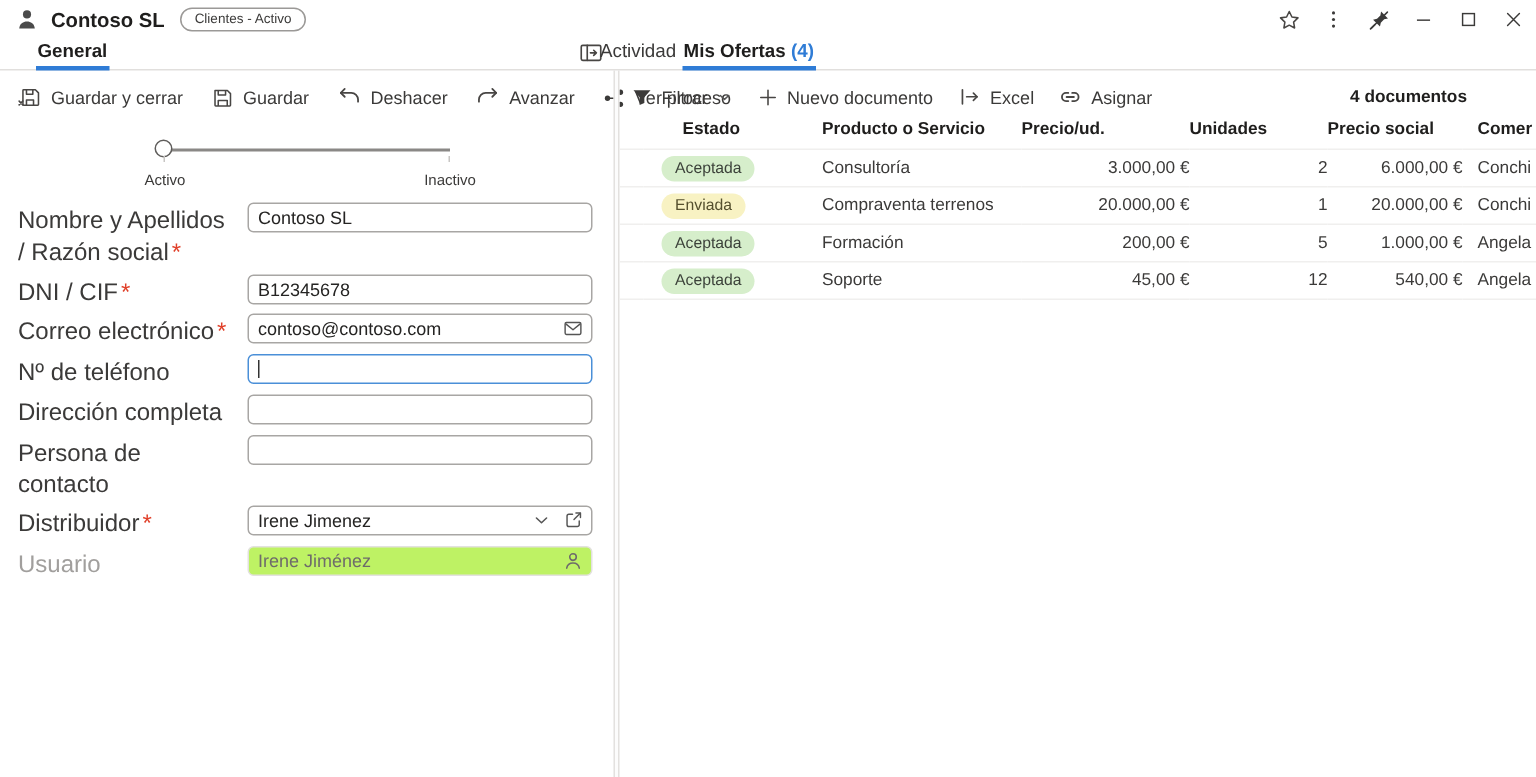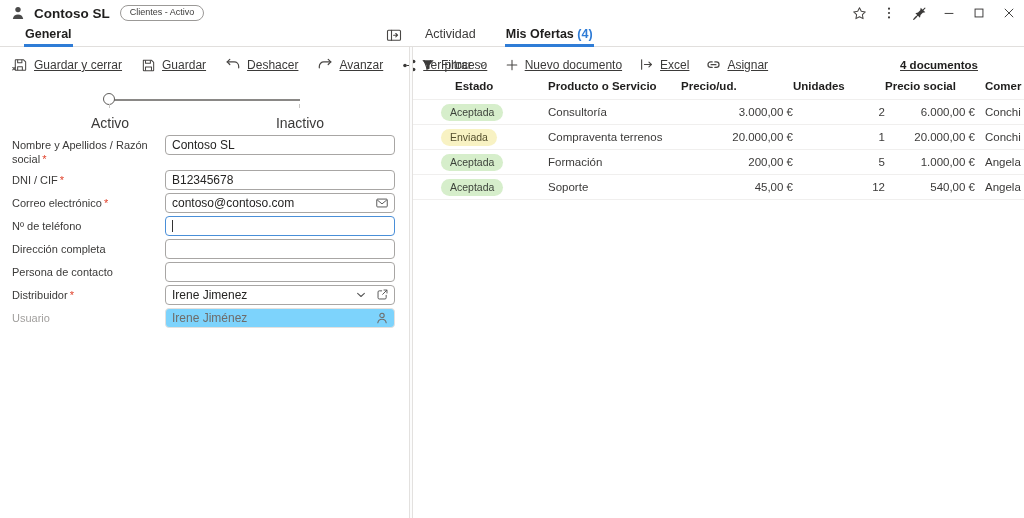--- a/index.html
+++ b/index.html
@@ -28,57 +28,57 @@
   }
   .win-controls{margin-left:auto;display:flex;align-items:center;height:26px;}
   .win-btn{width:30px;height:26px;display:flex;align-items:center;justify-content:center;cursor:default;}
 
   
   .tabstrip{height:21px;border-bottom:1px solid var(--line);position:relative;display:flex;align-items:flex-end;font-size:12.5px;}
   .tab{position:relative;padding:0 1px 5px;white-space:nowrap;color:var(--ink2);}
   .tab.active{font-weight:700;color:#1f1e1d;}
   .tab.active::after{content:"";position:absolute;left:0;right:0;bottom:-1px;height:3px;background:var(--accent);}
   .tab-general{margin-left:24px;}
-  .right-tabs{position:absolute;left:386px;bottom:0;display:flex;align-items:flex-end;gap:28px;margin-top:40px;}
+  .right-tabs{position:absolute;left:386px;bottom:0;display:flex;align-items:flex-end;gap:3px;margin-top:40px;}
   .right-tabs .icon{padding-bottom:3px;margin-right:-6px;}
   .tab-count{color:var(--accent);font-weight:700;}
 
   
   .content{display:flex;height:471px;}
   .left-panel{width:409px;flex:none;}
   .splitter{width:4px;flex:none;border-left:1px solid #e3e1df;border-right:1px solid #e3e1df;background:#fcfcfc;}
   .right-panel{flex:1;min-width:0;}
 
   
-  .toolbar{display:flex;align-items:center;gap:19px;padding:10px 12px 0 12px;font-size:12px;color:var(--ink2);text-decoration:underline;}
+  .toolbar{display:flex;align-items:center;gap:19px;padding:10px 12px 0 12px;font-size:12px;color:var(--ink2);}
   .tb-btn{display:flex;align-items:center;gap:6px;white-space:nowrap;cursor:default;}
   .tb-right{margin-left:auto;}
   .doc-count{margin-left:auto;font-weight:700;font-size:11.5px;color:#1f1e1d;padding-right:34px;}
 
   
   .slider-block{position:relative;height:46px;margin-top:16px;}
   .slider-track{position:absolute;left:110px;top:10px;width:190px;height:1.5px;background:#8a8886;}
   .slider-knob{position:absolute;left:103px;top:4px;width:12px;height:12px;border:1.6px solid #5f5d5b;border-radius:50%;background:#fff;}
   .slider-tick{position:absolute;top:15px;width:1px;height:4px;background:#c8c6c4;}
-  .slider-label{position:absolute;top:26px;transform:translateX(-50%);font-size:14px;color:var(--ink2);}
+  .slider-label{position:absolute;top:26px;transform:translateX(-50%);font-size:10px;color:var(--ink2);}
 
   
   .section-title{margin:16px 0 12px 12px;font-size:15.5px;font-weight:500;color:#323130;}
   .form{margin-left:12px;}
   .form-row{display:flex;margin-bottom:3px;align-items:flex-start;}
-  .form-label{width:153px;flex:none;font-size:11px;line-height:1.3;color:var(--ink2);padding-top:3px;padding-right:8px;}
+  .form-label{width:153px;flex:none;font-size:16px;line-height:1.3;color:var(--ink2);padding-top:3px;padding-right:8px;}
   .form-label.dim{color:#a19f9d;}
   .req{color:#e0402a;margin-left:2px;}
   .input-wrap{position:relative;width:230px;flex:none;}
   .fi{
     width:230px;height:20px;border:1px solid #a8a6a4;border-radius:4px;
     padding:0 6px;font-size:12px;color:var(--ink);font-family:inherit;background:#fff;outline:none;
   }
   .fi.focused{border:1.6px solid #4a8fd8;}
-  .fi.disabled{background:#7dd3fc;border-color:#e3e1df;color:#6e6c6a;}
+  .fi.disabled{background:#bef264;border-color:#e3e1df;color:#6e6c6a;}
   .in-icon{position:absolute;top:3px;right:6px;color:#555;}
   .in-icon.chev{right:28px;top:4px;}
   .caret{position:absolute;left:7px;top:4px;width:1px;height:12px;background:#333;}
 
   
   .offers-table{width:100%;border-collapse:collapse;table-layout:fixed;margin-top:4px;font-size:11.5px;}
   .offers-table th{font-weight:600;text-align:left;color:#1f1e1d;padding:4px 0 7px;white-space:nowrap;overflow:hidden;}
   .offers-table td{padding:0;height:25px;border-top:1px solid var(--rowline);white-space:nowrap;overflow:hidden;color:var(--ink2);}
   .offers-table tr:last-child td{border-bottom:1px solid var(--rowline);}
   .th-estado{padding-left:26px !important;}

